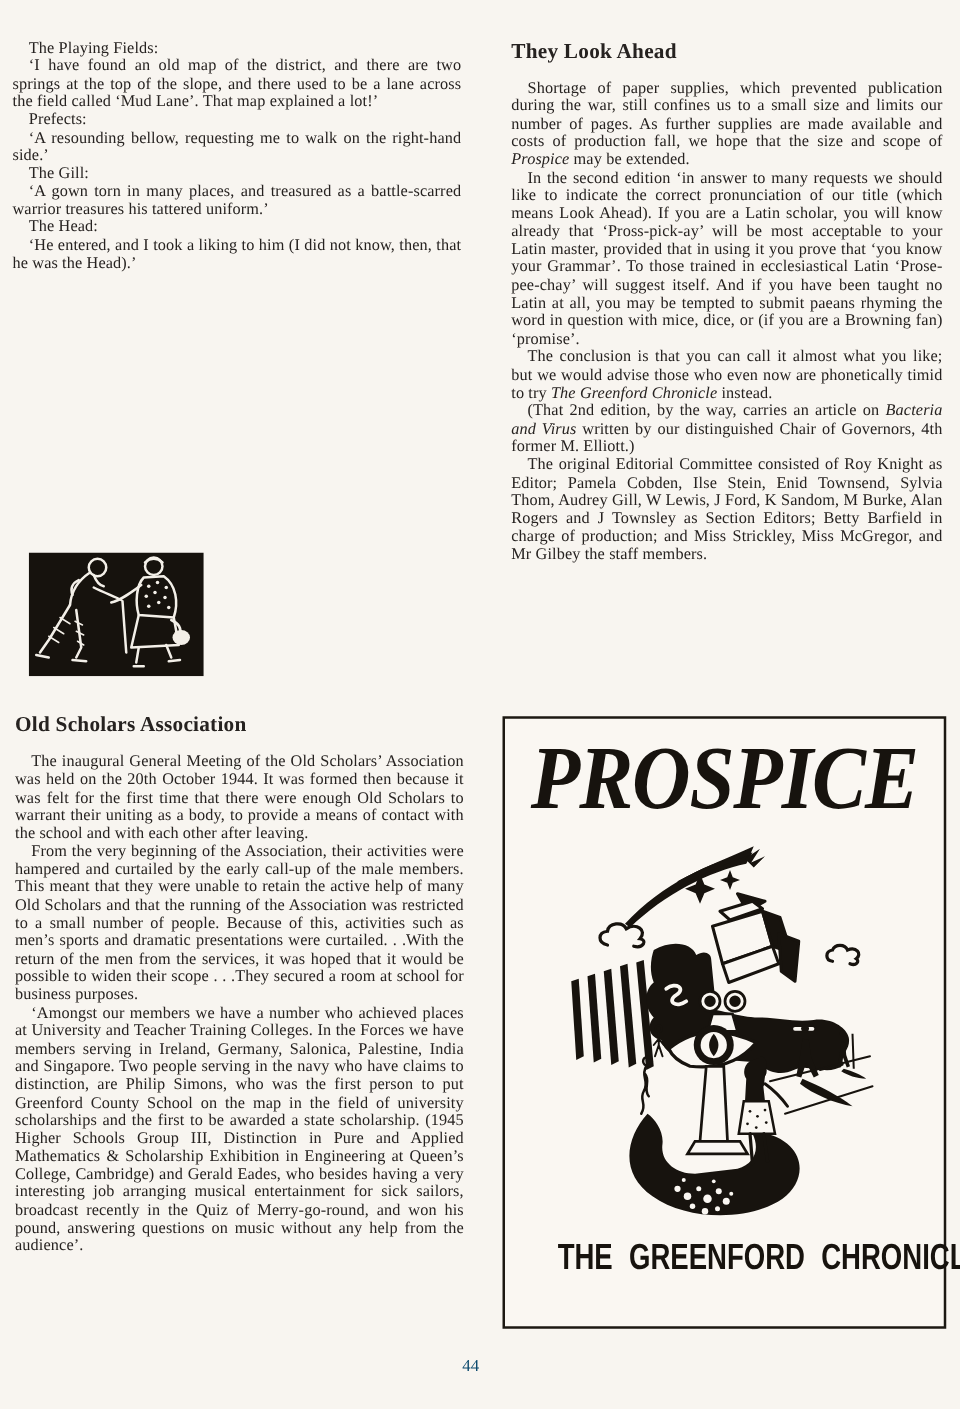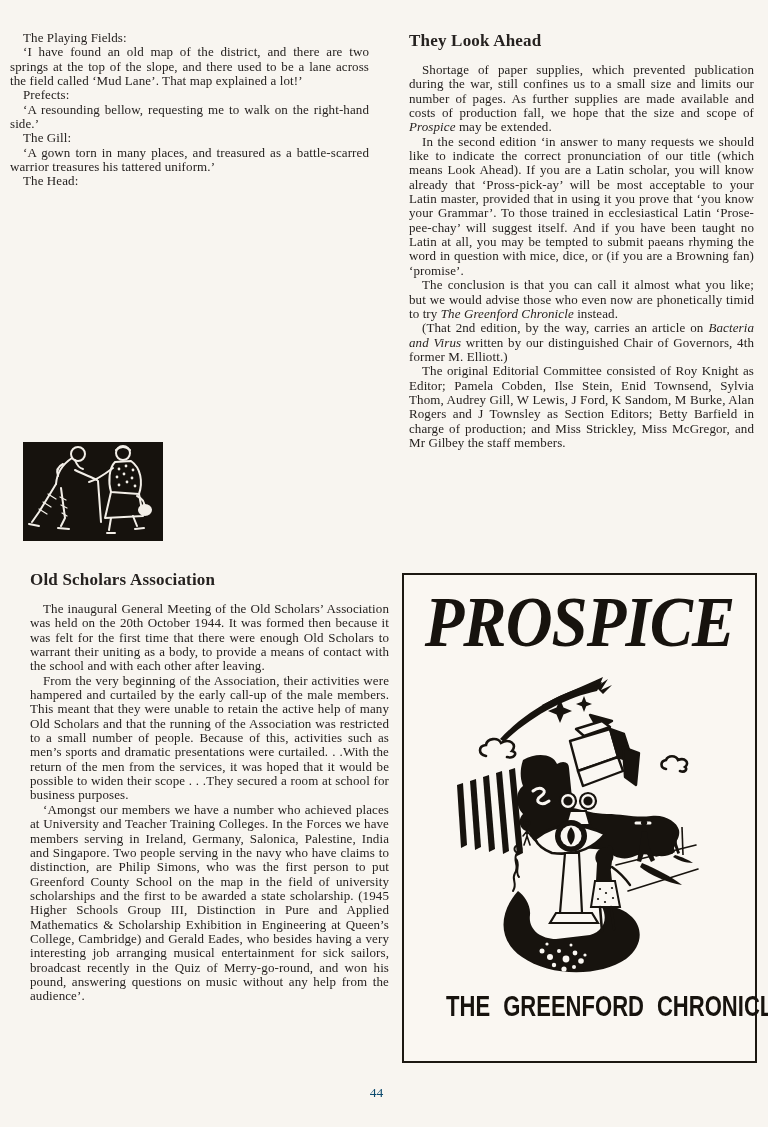--- a/index.html
+++ b/index.html
@@ -21,21 +21,21 @@
   .it{font-style:italic;}
   h2.sec-heading{
     font-size:17px;
     line-height:20px;
     font-weight:bold;
     margin:0 0 12px 0;
     letter-spacing:.2px;
   }
   .quotes-block{position:absolute;left:10px;top:31px;width:359px;}
   .woodcut{position:absolute;left:23px;top:442px;width:140px;height:99px;margin:0;}
-  .old-scholars{position:absolute;left:30px;top:570px;width:359px;}
+  .old-scholars{position:absolute;left:12px;top:570px;width:359px;}
   .they-look-ahead{position:absolute;left:409px;top:31px;width:345px;}
   .prospice-box{
     position:absolute;left:402px;top:573px;width:351px;height:486px;
     border:2px solid #1c1812;margin:0;background:#faf7f2;
   }
   .prospice-title{
     position:absolute;top:8px;left:0;width:100%;
     text-align:center;
     font-family:"Liberation Serif", serif;
     font-style:italic;font-weight:bold;
@@ -68,20 +68,21 @@
 <div class="page">
 
   <section class="quotes-block">
       <p class="para"><span>The Playing Fields:</span></p>
       <p class="para"><span>‘I have found an old map of the district, and there are two springs at the top of the slope, and there used to be a lane across the field called ‘Mud Lane’. That map explained a lot!’</span></p>
       <p class="para"><span>Prefects:</span></p>
       <p class="para"><span>‘A resounding bellow, requesting me to walk on the right-hand side.’</span></p>
       <p class="para"><span>The Gill:</span></p>
       <p class="para"><span>‘A gown torn in many places, and treasured as a battle-scarred warrior treasures his tattered uniform.’</span></p>
       <p class="para"><span>The Head:</span></p>
+      <p class="para"><span>‘He entered, and I took a liking to him (I did not know, then, that he was the Head).’</span></p>
     </section>
 
   <figure class="woodcut">
     <svg width="140" height="99" viewBox="0 0 140 99">
       <rect x="0" y="0" width="140" height="99" fill="#16120d"></rect>
       <g stroke="#f3efe8" stroke-width="2" fill="none" stroke-linecap="round" stroke-linejoin="round">
 
         <circle cx="55" cy="12" r="7"></circle>
         <path d="M52,18 q3,8 8,9"></path>
         <path d="M49,16 C40,22 34,30 33,42"></path>

